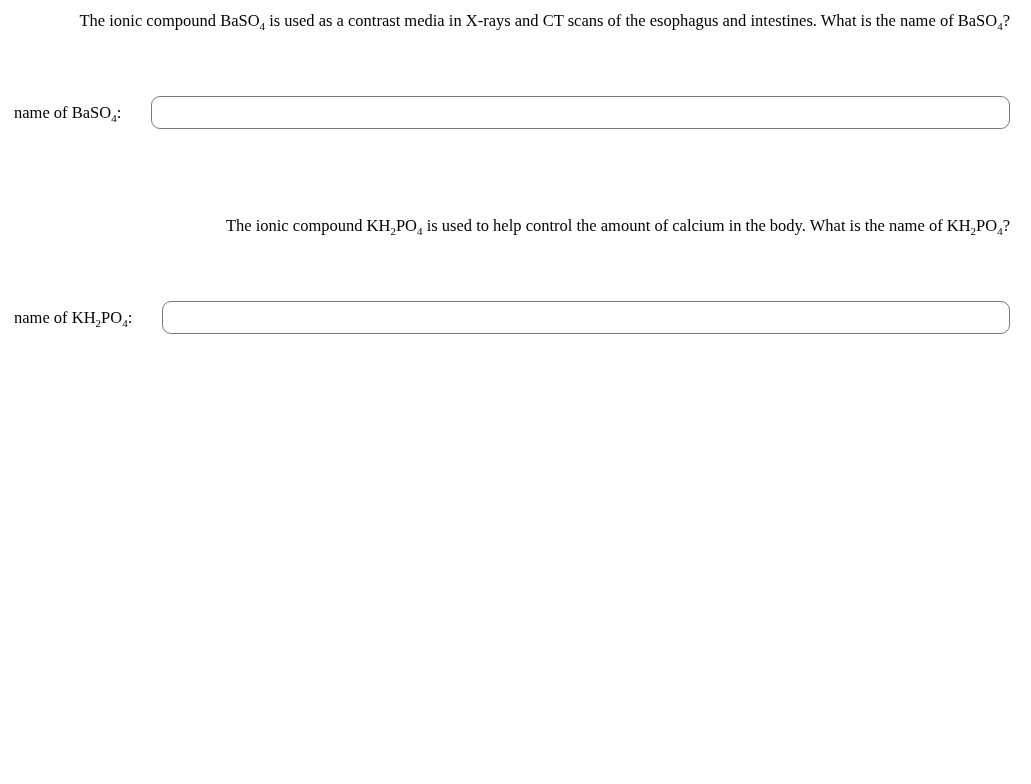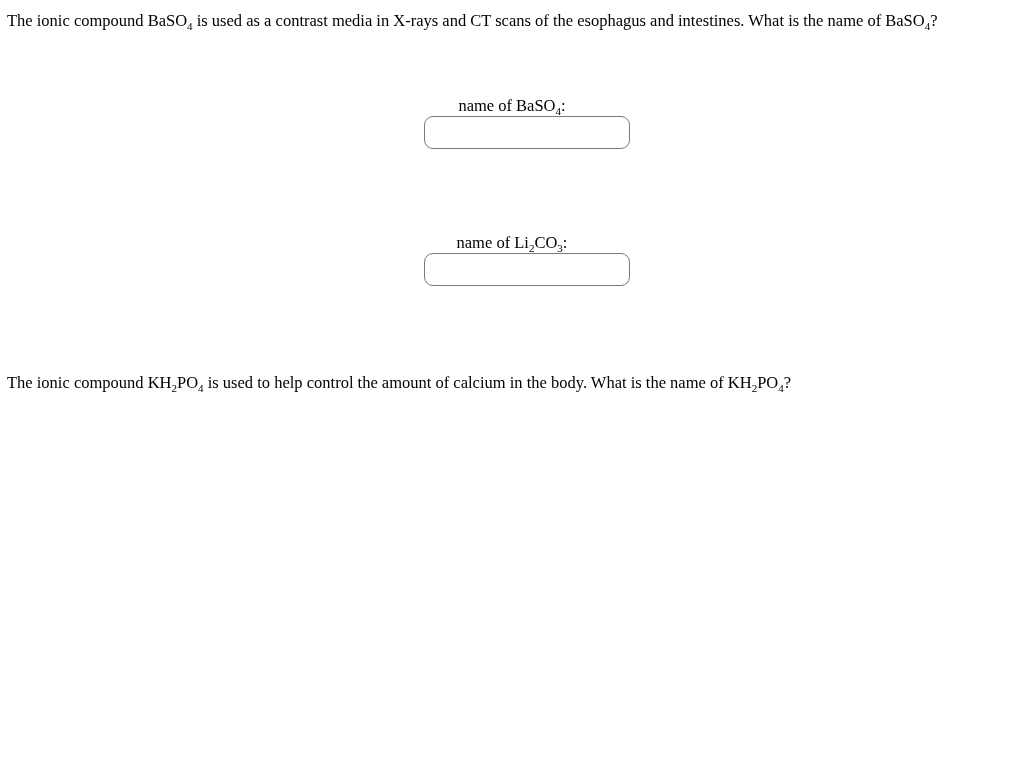--- a/index.html
+++ b/index.html
@@ -1,15 +1,15 @@
 <!DOCTYPE html>
 <html><head>
 <meta charset="utf-8">
 <style>
-  * { box-sizing: border-box; margin: 0; padding: 0; }
+  * { box-sizing: border-box; margin: 0; padding: 0; text-align: right; }
   html, body {
     background: #ffffff;
     width: 1031px;
     font-family: "Liberation Serif", "DejaVu Serif", serif;
     color: #000000;
   }
   .page {
     width: 1031px;
     min-height: 784px;
     padding: 8px 21px 8px 7px;
@@ -28,21 +28,20 @@
   sub {
     font-size: 11px;
     line-height: 0;
     vertical-align: -4px;
   }
   .answer-row {
     margin-top: 62px;
     display: flex;
     align-items: center;
     padding-left: 7px;
-    flex-direction: column;
   }
   .answer-label {
     font-size: 16.5px;
     white-space: nowrap;
     flex: 0 0 auto;
   }
   .answer-input {
     flex: 1 1 auto;
     margin-left: 30px;
     height: 33px;
@@ -62,26 +61,26 @@
 
   <div class="question">
     <p class="prompt">The ionic compound BaSO<sub>4</sub> is used as a contrast media in X-rays and CT scans of the esophagus and intestines. What is the name of BaSO<sub>4</sub>?</p>
     <div class="answer-row">
       <span class="answer-label">name of BaSO<sub>4</sub>:</span>
       <input type="text" class="answer-input" value="" style="">
     </div>
   </div>
 
   <div class="question">
-    <div class="answer-row">
-      <span class="answer-label">name of Li<sub>2</sub>CO<sub>3</sub>:</span>
-      <input type="text" class="answer-input" value="" style="">
-    </div>
   </div>
 
   <div class="question">
   </div>
 
   <div class="question">
     <p class="prompt">The ionic compound KH<sub>2</sub>PO<sub>4</sub> is used to help control the amount of calcium in the body. What is the name of KH<sub>2</sub>PO<sub>4</sub>?</p>
+    <div class="answer-row">
+      <span class="answer-label">name of KH<sub>2</sub>PO<sub>4</sub>:</span>
+      <input type="text" class="answer-input" value="" style="">
+    </div>
   </div>
 
 </div>
 
 </body></html>

